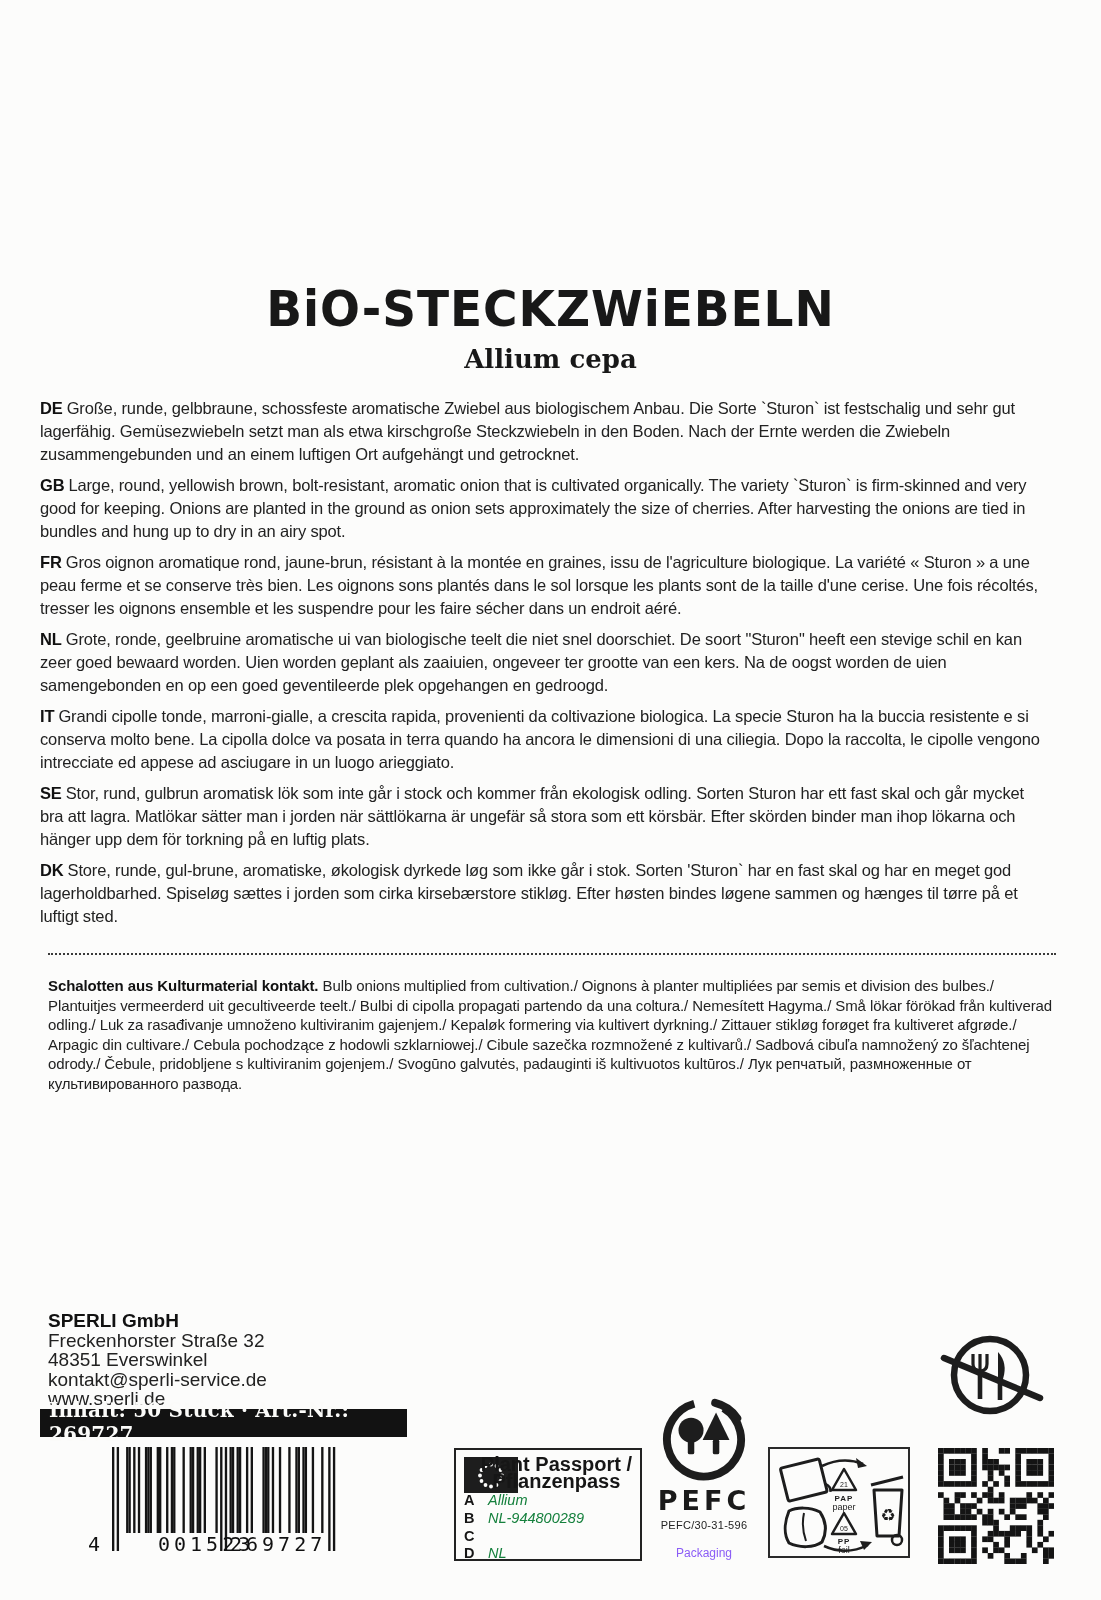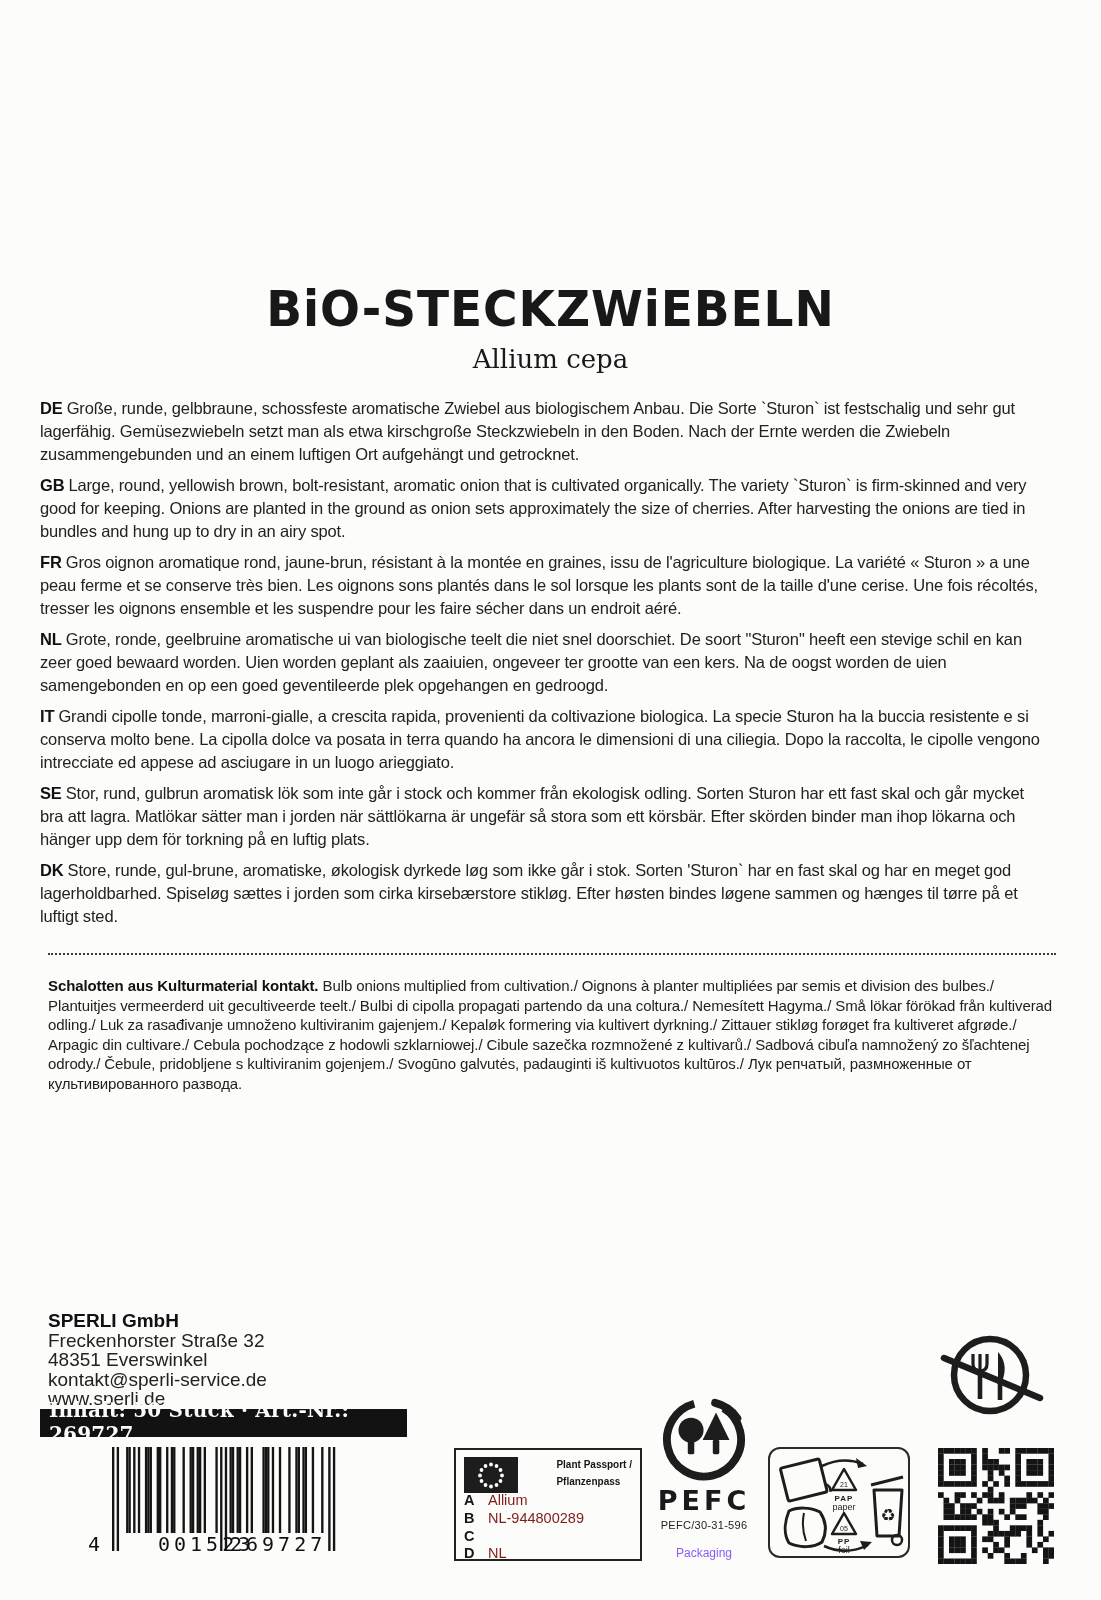--- a/index.html
+++ b/index.html
@@ -11,21 +11,21 @@
   }
   .title {
     position:absolute; top:280px; left:0; width:100%;
     text-align:center; font-family:"DejaVu Sans", sans-serif;
     font-weight:bold; font-size:50px; letter-spacing:1px; color:#181818;
     transform:scaleX(0.94);
   }
   .subtitle {
     position:absolute; top:344px; left:0; width:100%;
     text-align:center; font-family:"DejaVu Serif", serif;
-    font-weight:normal; font-size:26px; color:#181818;
+    font-weight:bold; font-size:26px; color:#181818;
   }
   .descs { position:absolute; top:397px; left:40px; width:1008px; }
   .desc {
     font-size:16.5px; line-height:23px; letter-spacing:-0.15px;
     color:#222; margin-bottom:8px; text-align:left;
   }
   .desc b { margin-right:4px; color:#111; }
   .divider {
     position:absolute; top:953px; left:48px; width:1008px;
     border-top:2px dotted #3a3a3a;
@@ -51,37 +51,37 @@
   }
   .bc-first { left:0px; }
   .bc-g1 { left:34px; width:96px; text-align:center; letter-spacing:4px;margin-left:36px; }
   .bc-g2 { left:142px; width:96px; text-align:center; letter-spacing:4px; }
   .passport {
     position:absolute; top:1448px; left:454px; width:188px; height:113px;
     border:2.5px solid #222; padding:5px 8px 4px 8px;
   }
   .pp-flag { position:absolute; top:7px; left:8px; }
   .pp-title {
-    position:absolute; top:6px; right:8px; text-align:left;
-    font-weight:bold; font-size:10px; line-height:17px; color:#161616;
+    position:absolute; top:6px; right:8px; text-align:center;
+    font-weight:bold; font-size:20px; line-height:17px; color:#161616;
   }
   .pp-rows { position:absolute; top:42px; left:8px; right:8px; font-size:14.5px; }
   .pp-row { height:17.8px; display:flex; }
   .pp-key { font-weight:bold; width:24px; color:#161616; }
-  .pp-val { color:#7f1d1d; }
+  .pp-val { color:#15803d;font-style:italic; }
   .pefc-block { position:absolute; top:1395px; left:645px; width:118px; text-align:center; }
   .pefc-name {
     font-family:"DejaVu Sans", sans-serif; font-weight:bold; font-size:27px;
     letter-spacing:4px; color:#1a1a1a; margin-top:-2px;
   }
   .pefc-license { font-size:11px; color:#222; margin-top:3px; letter-spacing:0.3px; }
   .pefc-label { font-size:12px; color:#8b5cf6; margin-top:15px; }
   .recycle-box {
     position:absolute; top:1447px; left:768px; width:142px; height:111px;
-    border:2.5px solid #2a2a2a; border-radius:12px;
+    border:2.5px solid #2a2a2a; border-radius:0;
   }
   .nofood { position:absolute; top:1328px; left:940px; }
   .qr { position:absolute; top:1448px; left:938px; }
   svg .ln { stroke:#1d1d1d; fill:none; }
   svg .fl { fill:#1d1d1d; stroke:none; }
   svg text { fill:#1d1d1d; font-family:"Liberation Sans", sans-serif; }
 </style>
 </head>
 <body>
 

